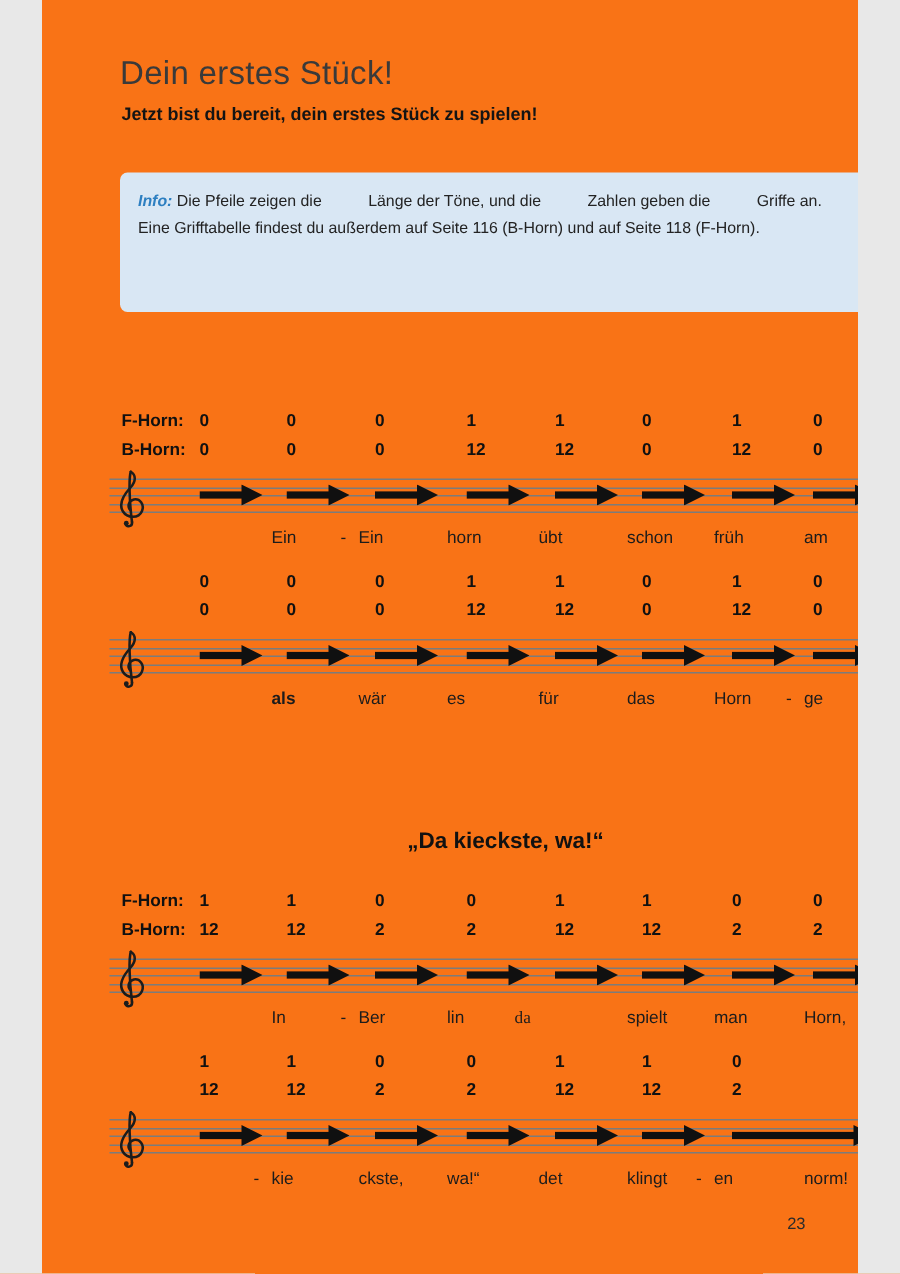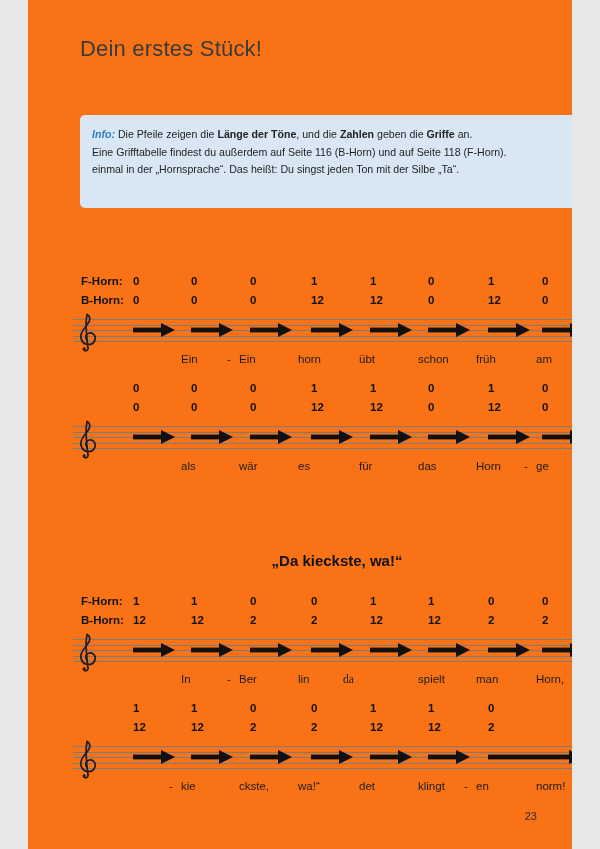--- a/index.html
+++ b/index.html
@@ -10,21 +10,21 @@
   }
   .main-title{position:absolute;left:52px;top:36px;font-size:22px;font-weight:400;color:#3a3a3a;letter-spacing:.2px;}
   .subtitle{position:absolute;left:53px;top:69px;font-size:12px;font-weight:700;color:#141414;}
   .infobox{
     position:absolute;left:52px;top:115px;width:507px;height:93px;box-sizing:border-box;
     background:#d9e7f4;border-radius:5px;padding:11px 12px;font-size:10.6px;line-height:17.5px;color:#232323;
   }
   .ib-line{white-space:nowrap;}
   .tipp-para{margin-top:8px;}
   .accent{color:#2d7fc1;font-weight:700;font-style:italic;}
-  .seg-b{font-weight:700;}
+  .seg-b{font-weight:400;margin-left:28px;}
   .piece{position:absolute;left:0;width:600px;height:245px;}
   .piece-title{position:absolute;left:45px;top:0;width:528px;text-align:center;font-size:15px;font-weight:700;color:#111;}
   .mline{position:absolute;left:0;width:600px;height:92px;}
   .numrow{position:absolute;left:0;width:600px;height:14px;font-size:11.5px;font-weight:700;color:#111;line-height:14px;}
   .rowlabel{position:absolute;left:53px;}
   .numval{position:absolute;}
   .staffwrap{position:absolute;left:45px;top:38px;width:528px;height:40px;}
   .staffline{position:absolute;left:0;width:528px;height:1px;background:#7c7c7c;}
   .clef{position:absolute;left:3px;top:0;}
   .arrow{position:absolute;top:11px;height:14px;}
@@ -34,28 +34,28 @@
   .lyric{position:absolute;padding-left:48px;}
   .hyph{position:absolute;}
   .pagenum{position:absolute;top:810px;right:35px;font-size:11px;color:#2b2b2b;}
 </style>
 </head>
 <body>
 
 <div class="page">
 
   <div class="main-title">Dein erstes Stück!</div>
+  <div class="subtitle">Jetzt bist du bereit, dein erstes Stück zu spielen!</div>
 
   <div class="infobox">
     <div class="ib-line">
       <span class="accent">Info:</span>
       <span id="info-segs"><span>Die Pfeile zeigen die </span><span class="seg-b">Länge der Töne</span><span>, und die </span><span class="seg-b">Zahlen</span><span> geben die </span><span class="seg-b">Griffe</span><span> an.</span></span>
     </div>
     <div class="ib-line">Eine Grifftabelle findest du außerdem auf Seite 116 (B-Horn) und auf Seite 118 (F-Horn).</div>
-    <div class="ib-line">einmal in der „Hornsprache“. Das heißt: Du singst jeden Ton mit der Silbe „Ta“.</div>
   </div>
 
   <div id="pieces-root">
       <div class="piece" style="top: 232px;">
         <div class="mline" style="top: 42px;">
           <div class="numrow">
             <span class="rowlabel">F-Horn:</span>
             <span class="numval" style="left: 105px;">0</span>
             <span class="numval" style="left: 163px;">0</span>
             <span class="numval" style="left: 222px;">0</span>
@@ -199,21 +199,21 @@
                 <polygon points="28,0 42,7 28,14" fill="#101010"></polygon>
               </svg></span>
             <span class="arrow" style="left: 469px;"><svg width="42" height="14" viewBox="0 0 42 14" xmlns="http://www.w3.org/2000/svg">
                 <rect x="0" y="4.6" width="29" height="4.8" fill="#101010"></rect>
                 <polygon points="28,0 42,7 28,14" fill="#101010"></polygon>
               </svg></span>
             <div class="bar-thin"></div>
             <div class="bar-thick"></div>
           </div>
           <div class="lyricrow">
-            <span class="lyric" style="left: 105px;">als</span>
+            <span class="lyric" style="left: 105px; font-weight: bold;">als</span>
             <span class="lyric" style="left: 163px;">wär</span>
             <span class="lyric" style="left: 222px;">es</span>
             <span class="lyric" style="left: 283px;">für</span>
             <span class="lyric" style="left: 342px;">das</span>
             <span class="lyric" style="left: 400px;">Horn</span>
             <span class="lyric" style="left: 460px;">ge</span>
             <span class="hyph" style="left: 496px;">-</span>
             <span class="lyric" style="left: 514px;">bor’n!</span>
           </div>
         </div>

